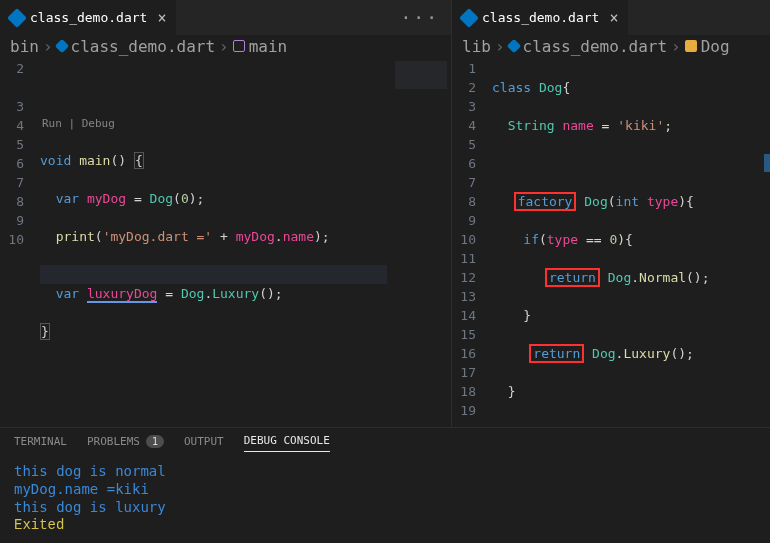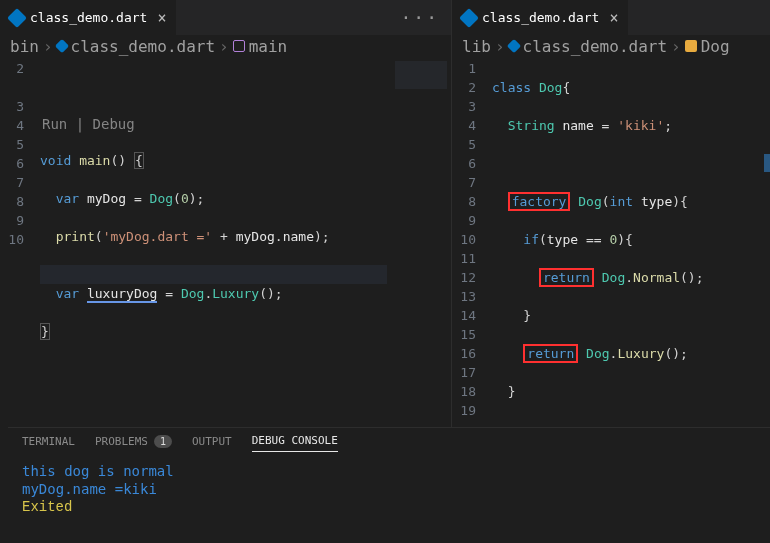--- a/index.html
+++ b/index.html
@@ -73,52 +73,52 @@
   }
   .code {
     flex: 1;
     font-family: Consolas, monospace;
     font-size: 13px;
     line-height: 19px;
     padding-top: 2px;
     white-space: pre;
     overflow: hidden;
   }
-  .code .codelens { color: #858585; font-size: 14px; line-height: 16px; padding-left: 2px; }
+  .code .codelens { color: #858585; font-size: 11px; line-height: 16px; padding-left: 2px; }
   .minimap { width: 60px; background: #1e1e1e; }
   .minimap-blob { margin: 4px 4px; height: 28px; background: #2a2d33; opacity: 0.6; }
 
   
   .tk-kw   { color: #569cd6; }
   .tk-type { color: #4ec9b0; }
   .tk-fn   { color: #dcdcaa; }
-  .tk-var  { color: #e5e5e5; }
+  .tk-var  { color: #ec4899; }
   .tk-str  { color: #ce9178; }
   .tk-num  { color: #b5cea8; }
   .tk-pn   { color: #d4d4d4; }
   .tk-op   { color: #d4d4d4; }
 
   .boxed {
     border: 2px solid #ff3030;
     padding: 0 2px;
+    margin-left: 6px;
   }
   .underDouble {
     border-bottom: 2px solid #6796e6;
   }
   .brace-hl { border:1px solid #555; }
   .highlight-line { background: rgba(40,45,55,0.6); display:inline-block; min-width:calc(100% - 4px); }
 
   
   .panel {
     height: 116px;
     background: #1e1e1e;
     border-top: 1px solid #2d2d2d;
     display: flex;
     flex-direction: column;
-    margin-left: 8px;
   }
   .panel-tabs {
     height: 30px;
     display: flex;
     align-items: center;
     gap: 20px;
     padding-left: 14px;
     font-size: 11px;
   }
   .panel-tab { color: #8a8a8a; cursor: pointer; display:flex; align-items:center; gap:6px; padding-bottom:4px; }
@@ -267,15 +267,16 @@
     <div class="panel-tab">
       <span>PROBLEMS</span>
       <span class="badge">1</span>
     </div>
     <div class="panel-tab">OUTPUT</div>
     <div class="panel-tab active">DEBUG CONSOLE</div>
   </div>
   <div class="panel-body">
     <div class="out-blue">this dog is normal</div>
     <div class="out-blue">myDog.name =kiki</div>
+    <div class="out-blue">this dog is luxury</div>
     <div class="out-yellow">Exited</div>
   </div>
 </div>
 
 </body></html>

